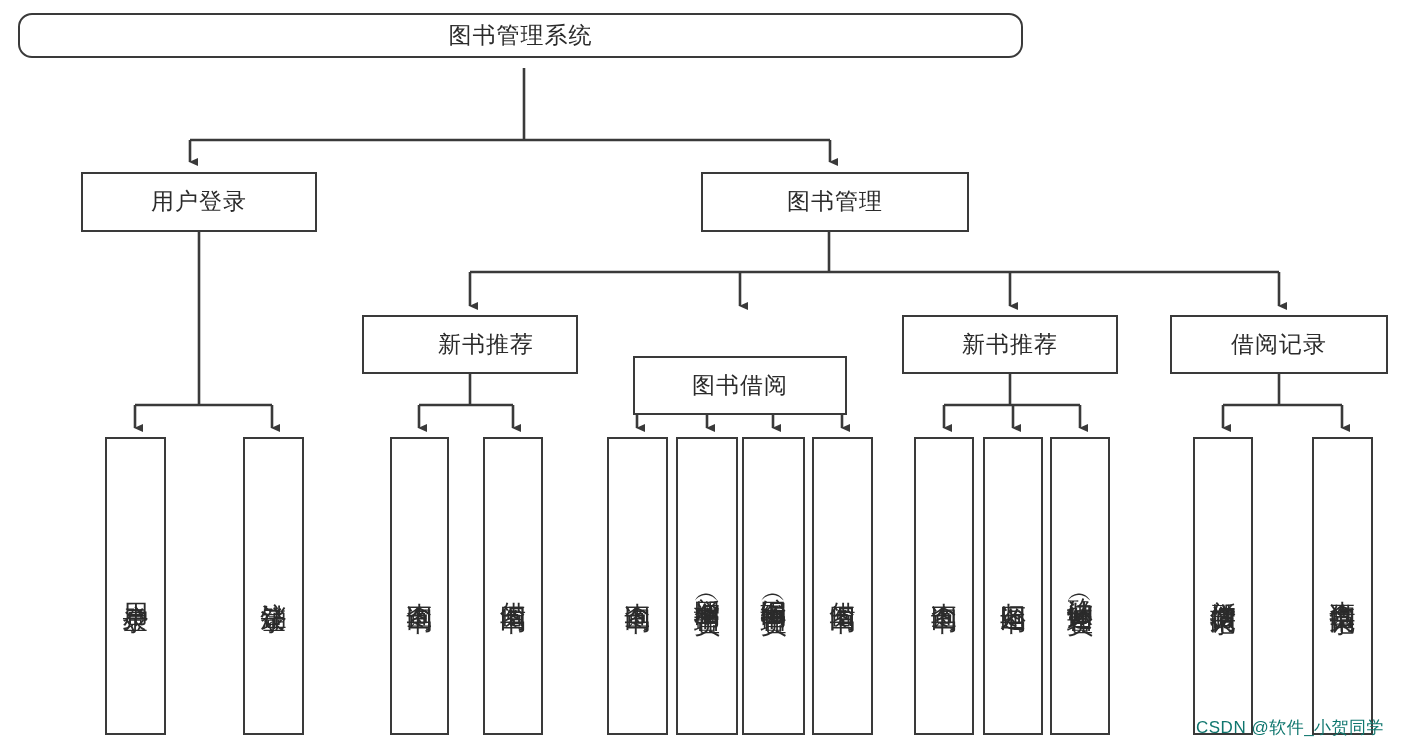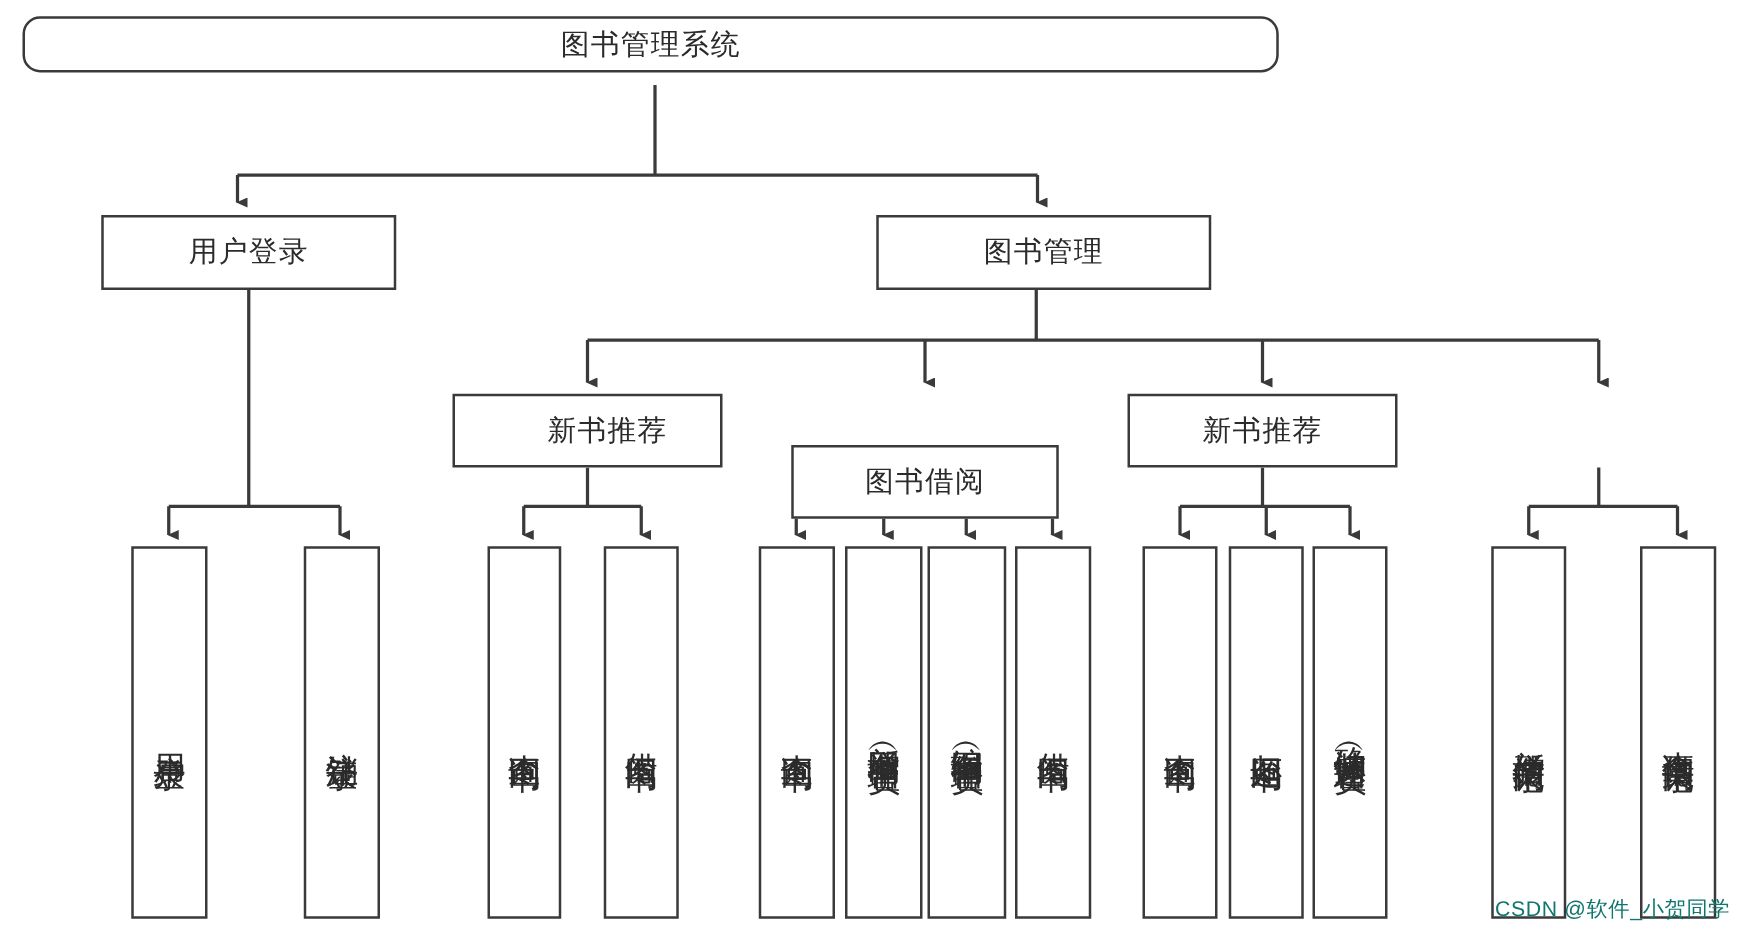--- a/index.html
+++ b/index.html
@@ -135,20 +135,23 @@
 
   <div class="node h" style="left:362px; top:315px; width:216px; height:59px;padding-left:32px;">
     <span>新书推荐</span>
   </div>
   <div class="node h" style="left:633px; top:315px; width:214px; height:59px;margin-top:41px;">
     <span>图书借阅</span>
   </div>
   <div class="node h" style="left:902px; top:315px; width:216px; height:59px;">
     <span>新书推荐</span>
   </div>
+  <div class="node h" style="left:1170px; top:315px; width:218px; height:59px;">
+    <span>借阅记录</span>
+  </div>
 
   <div class="node v" style="left:105px; top:437px; width:61px; height:298px;">
     <span class="vlabel">用户登录</span>
   </div>
   <div class="node v" style="left:243px; top:437px; width:61px; height:298px;">
     <span class="vlabel">注销登录</span>
   </div>
 
   <div class="node v" style="left:390px; top:437px; width:59px; height:298px;">
     <span class="vlabel">查询图书</span>

